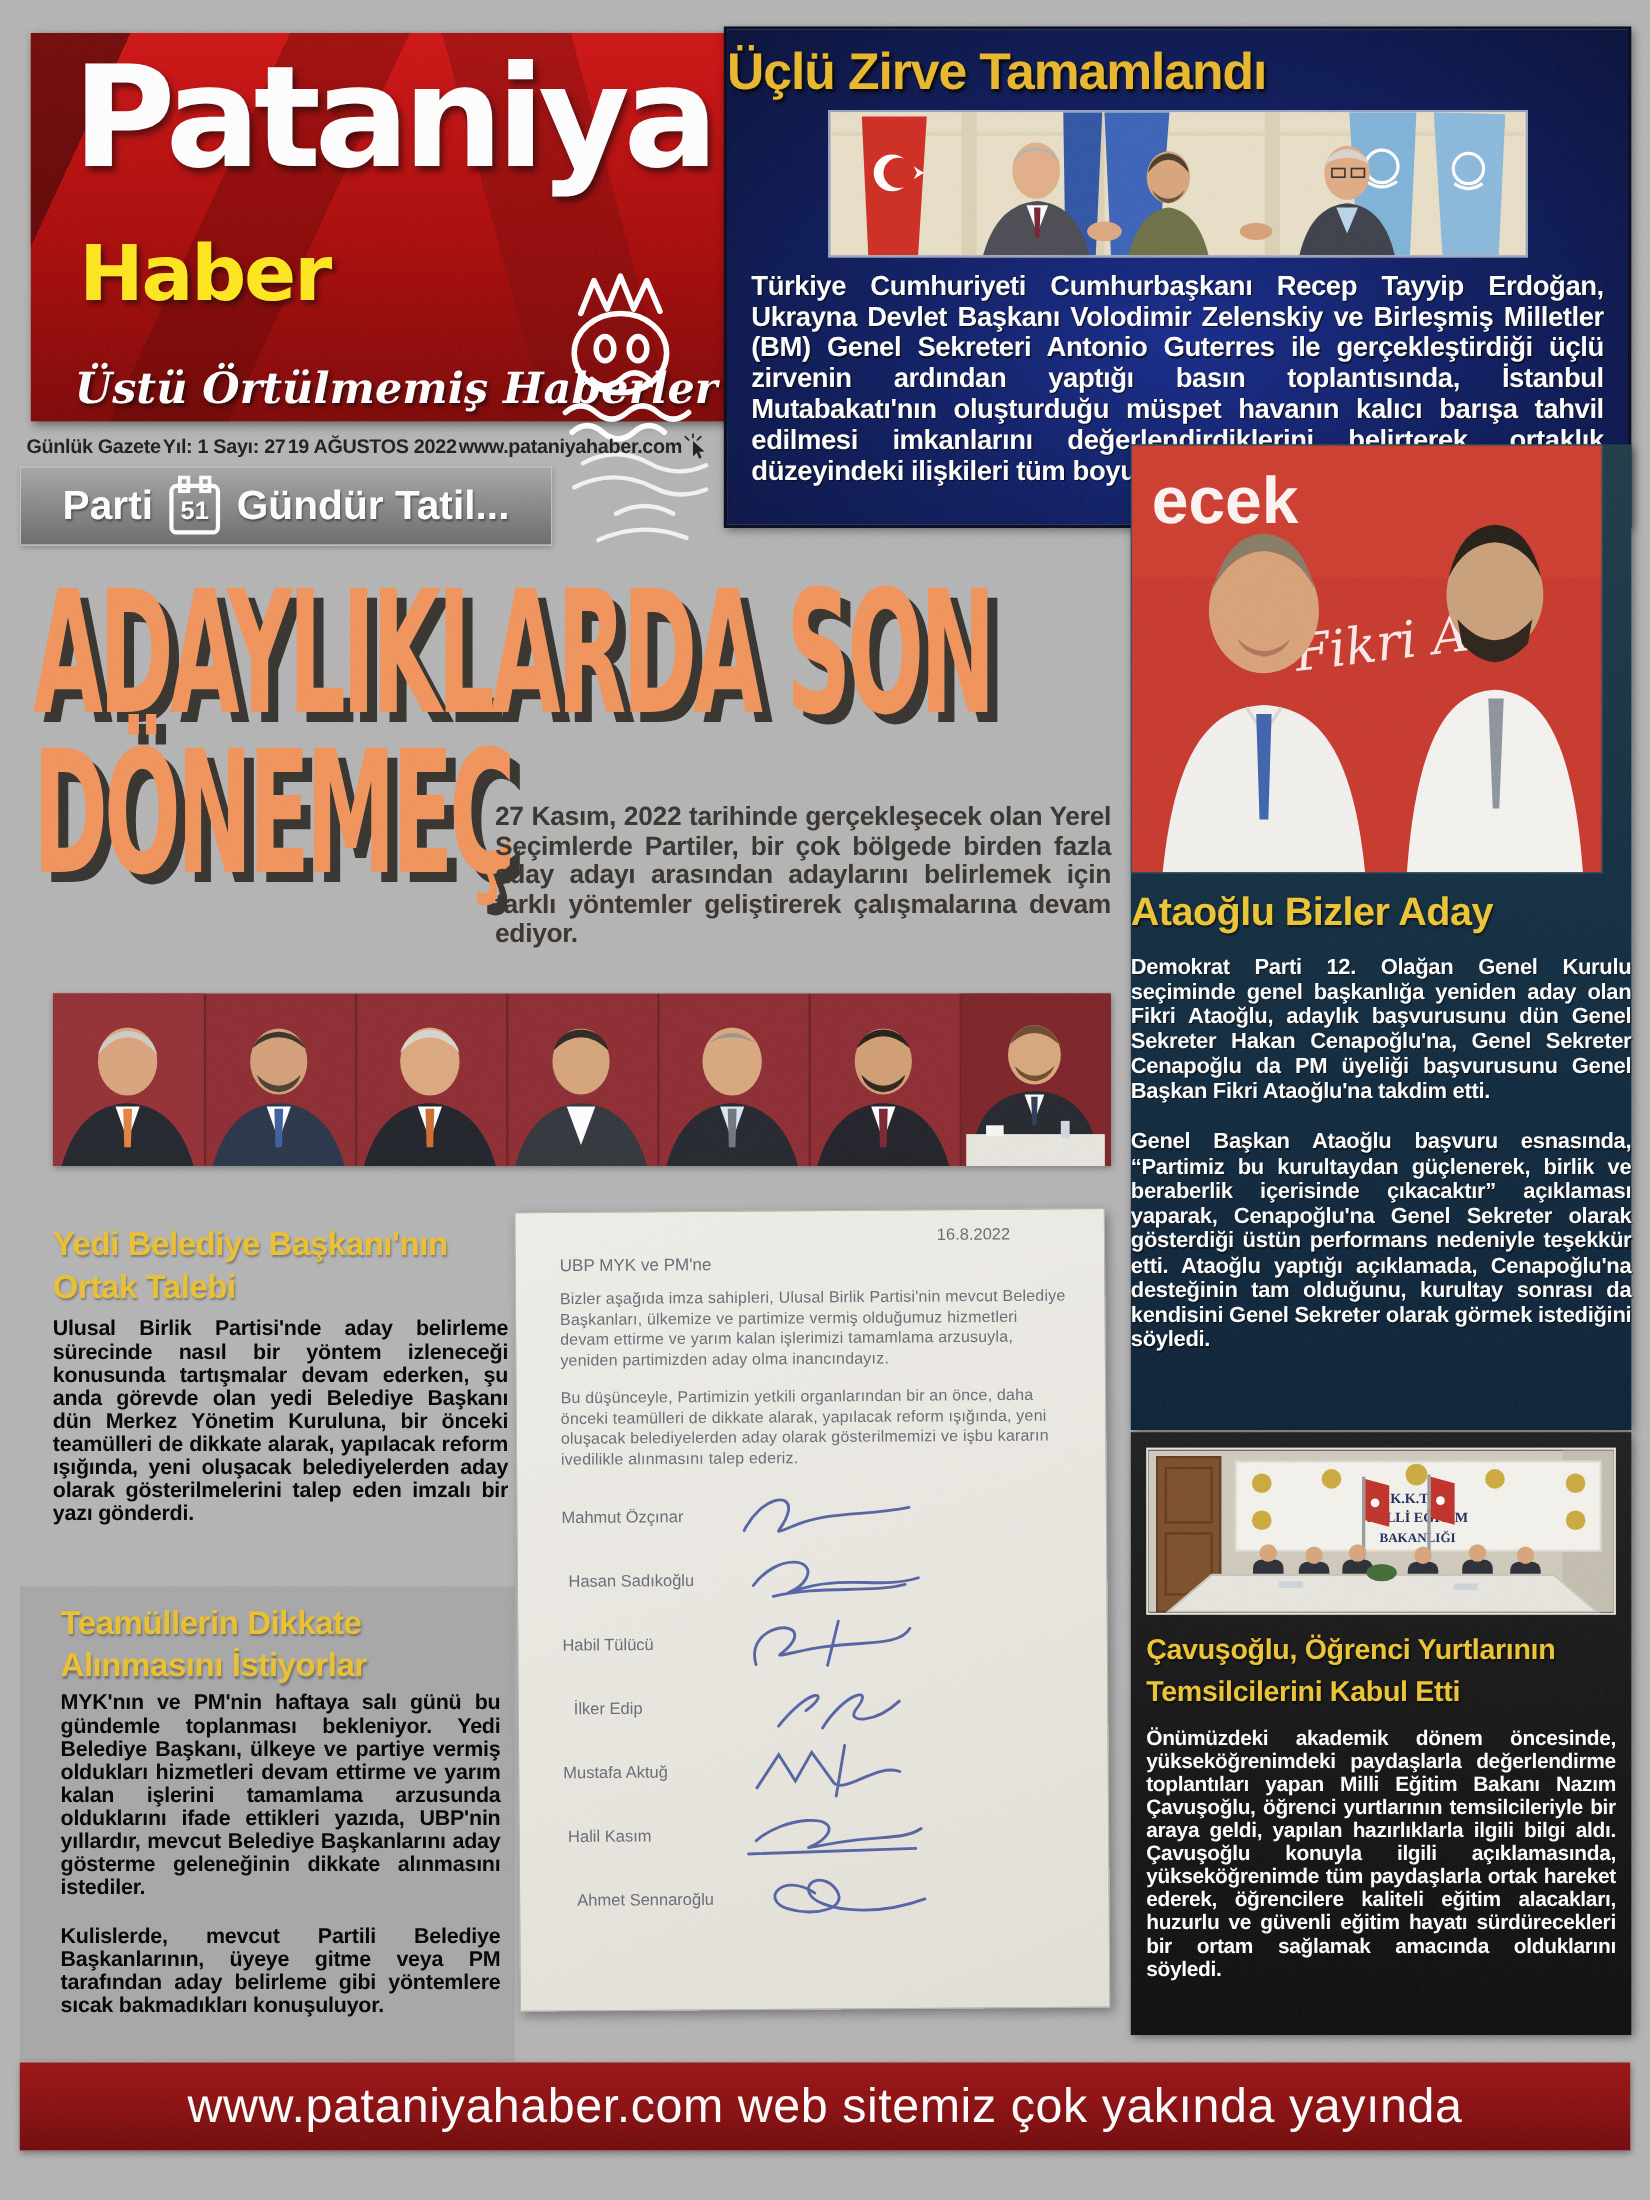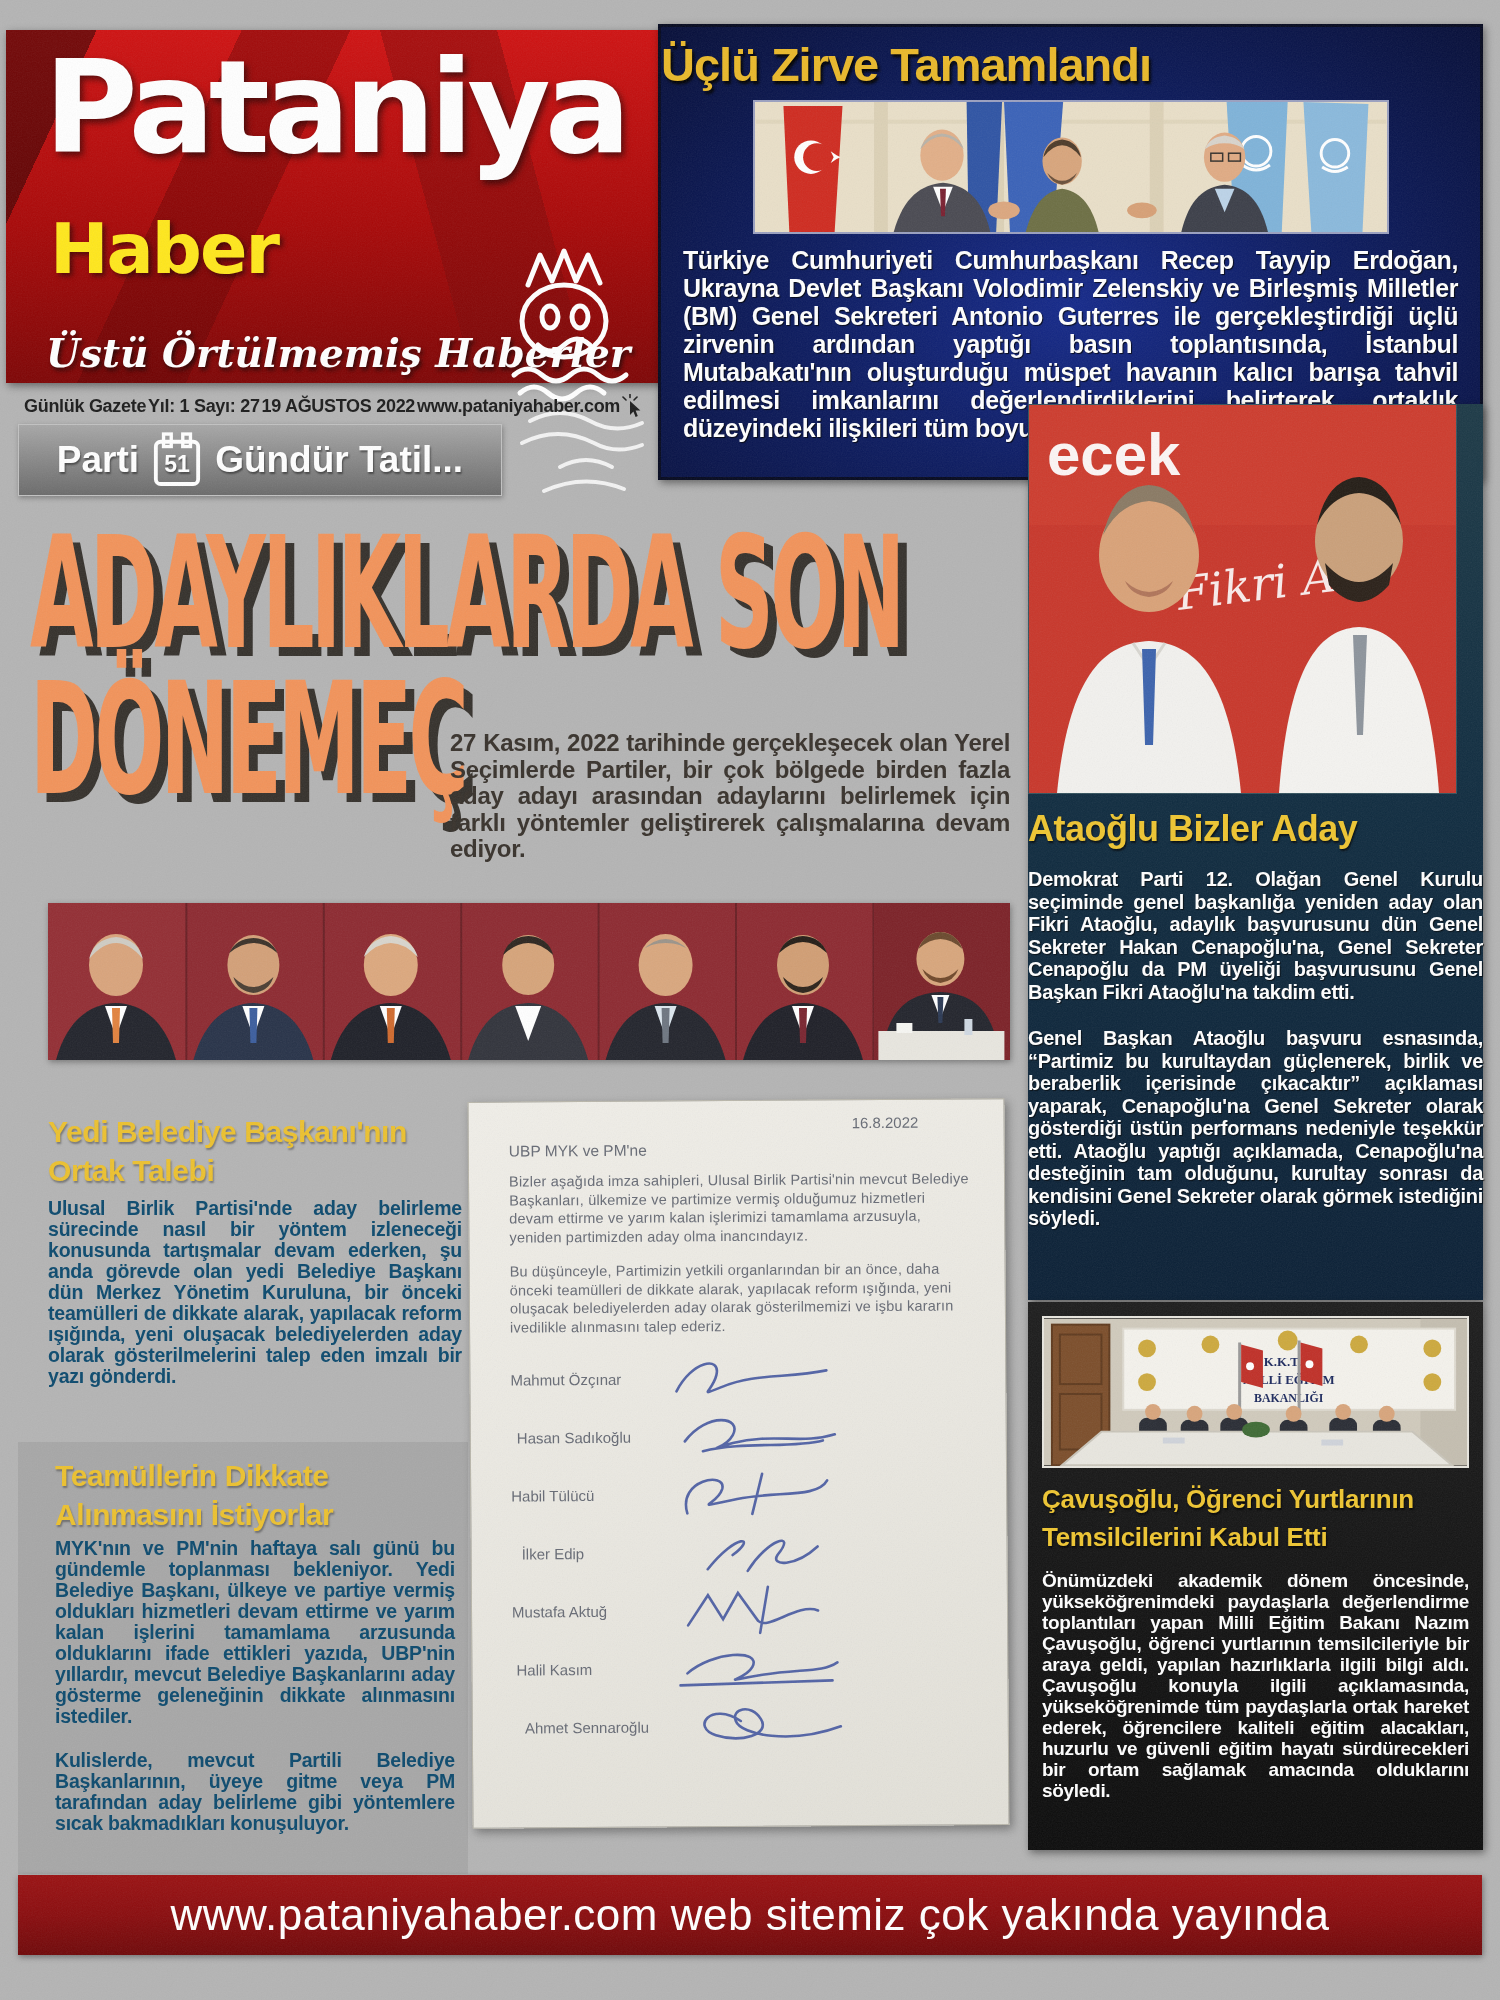--- a/index.html
+++ b/index.html
@@ -1,21 +1,21 @@
 <!DOCTYPE html>
 <html><head>
 <meta charset="utf-8">
 <style>
   html,body{margin:0;padding:0;}
   body{width:1500px;height:2000px;background:#b4b4b4;font-family:"Liberation Sans",sans-serif;position:relative;overflow:hidden;}
   .abs{position:absolute;}
   .just{text-align:justify;}
 
   
-  .masthead{left:6px;top:30px;width:742px;height:353px;overflow:hidden;
+  .masthead{left:28px;top:30px;width:742px;height:353px;overflow:hidden;
     background:
       linear-gradient(115deg, rgba(40,0,0,.55) 0 10%, rgba(0,0,0,0) 10% 26%, rgba(90,0,0,.38) 26% 38%, rgba(0,0,0,0) 38%),
       linear-gradient(255deg, rgba(30,0,0,.5) 0 8%, rgba(0,0,0,0) 8% 30%, rgba(120,8,8,.45) 30% 44%, rgba(0,0,0,0) 44%),
       linear-gradient(180deg,#cf1212 0%,#a80808 55%,#7e0505 100%);
     box-shadow:2px 3px 8px rgba(0,0,0,.45);}
   .mh-title{position:absolute;left:38px;top:8px;font-family:"DejaVu Sans",sans-serif;font-weight:bold;font-size:128px;line-height:1.1;color:#fff;letter-spacing:-6px;text-shadow:3px 4px 6px rgba(0,0,0,.55);}
   .mh-sub{position:absolute;left:44px;top:178px;font-family:"DejaVu Sans",sans-serif;font-weight:bold;font-size:70px;color:#ffe71c;letter-spacing:-2px;text-shadow:3px 3px 5px rgba(0,0,0,.5);}
   .mh-slogan{position:absolute;left:40px;top:300px;font-family:"DejaVu Serif",serif;font-style:italic;font-weight:bold;font-size:39px;color:#fff;white-space:nowrap;text-shadow:2px 3px 4px rgba(0,0,0,.65);}
   .doodle{left:500px;top:243px;}
 
@@ -56,21 +56,21 @@
 
   .cavbox{left:1028px;top:1302px;width:455px;height:548px;box-sizing:border-box;padding:14px;
     background:linear-gradient(180deg,#1d1d1d 0%,#121212 60%,#0c0c0c 100%);box-shadow:2px 3px 8px rgba(0,0,0,.45);}
   .cavbox .sec-photo{border:2px solid #e7e5de;display:block;}
   .cav-title{margin-top:12px;font-size:26px;font-weight:bold;color:#eec531;line-height:38px;letter-spacing:-0.3px;text-shadow:1px 2px 2px rgba(0,0,0,.8);}
   .cavbox p{margin:14px 0 0;font-size:19px;font-weight:bold;color:#fff;line-height:21px;letter-spacing:-0.3px;}
 
   
   .lc-head{left:48px;width:416px;font-size:30px;font-weight:bold;color:#ecc12f;line-height:39px;letter-spacing:-0.4px;text-shadow:1px 2px 2px rgba(0,0,0,.35);}
   .h-mayors{top:1112px;}
-  .lc-body{left:48px;width:414px;font-size:19.5px;font-weight:bold;color:#0c4a6e;line-height:21px;letter-spacing:-0.2px;}
+  .lc-body{left:48px;width:414px;font-size:19.5px;font-weight:bold;color:#000000;line-height:21px;letter-spacing:-0.2px;}
   .b-mayors{top:1198px;}
   .trad-panel{left:18px;top:1442px;width:450px;height:432px;background:rgba(0,0,0,0.07);}
   .h-trad{top:1456px;left:55px;width:400px;}
   .b-trad1{top:1538px;left:55px;width:400px;}
   .b-trad2{top:1750px;left:55px;width:400px;}
 
   
   .paper{left:470px;top:1100px;width:537px;height:727px;background:linear-gradient(160deg,#f0eee8 0%,#e9e7e0 55%,#e2e0d8 100%);
     border:1px solid #b9b6aa;box-shadow:3px 4px 10px rgba(0,0,0,.35);transform:rotate(-0.4deg);box-sizing:border-box;color:#676b75;}
   .doc-date{position:absolute;left:383px;top:14px;font-size:15px;}

